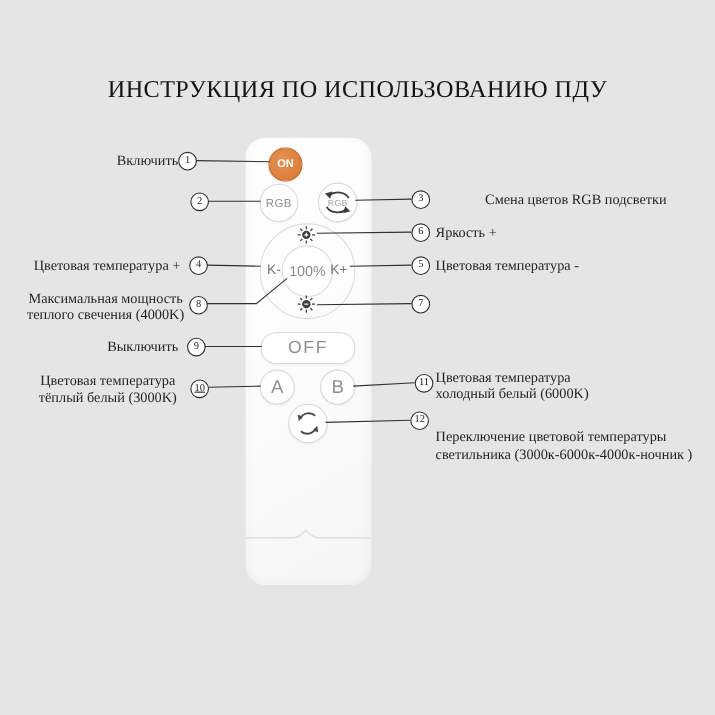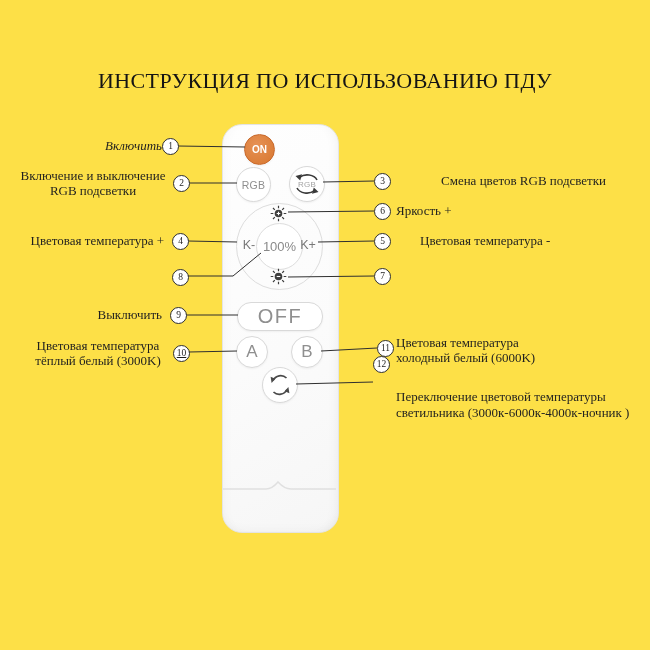--- a/index.html
+++ b/index.html
@@ -1,17 +1,17 @@
 <!DOCTYPE html>
 <html><head>
 <meta charset="utf-8">
 <style>
   html,body { margin:0; padding:0; background:#ffffff; }
   #canvas {
-    position:relative; width:650px; height:650px; background:#fde047;
+    position:relative; width:650px; height:650px; background:#e5e5e5;
     font-family:"Liberation Serif", serif; overflow:hidden;
   }
   .title {
     position:absolute; left:0; top:68px; width:650px;
     text-align:center; font-size:22px; letter-spacing:0.4px;
     color:#141414; font-family:"Liberation Serif", serif;
   }
   
   .remote {
     position:absolute; left:222px; top:124px; width:115px; height:407px;
@@ -44,21 +44,21 @@
     display:flex; align-items:center; justify-content:center;
     color:#8a8a8a; font-family:"Liberation Sans", sans-serif; font-size:13px;
   }
   .kmark {
     position:absolute; width:22px; text-align:center; z-index:3;
     color:#787878; font-family:"Liberation Sans", sans-serif; font-size:12.5px;
   }
   .sun { position:absolute; z-index:3; }
   .btn-off {
     left:237px; top:302px; width:84px; height:27px; border-radius:14px;
-    font-size:20px; letter-spacing:1.5px;
+    font-size:16px; letter-spacing:1.5px;
   }
   .btn-a { left:236px; top:336px; width:30px; height:30px; font-size:17px; }
   .btn-b { left:291px; top:336px; width:30px; height:30px; font-size:17px; }
   .btn-cycle { left:262px; top:367px; width:34px; height:34px; }
   
   .lbl {
     position:absolute; font-size:13px; line-height:14.5px; color:#1f1f1f;
     white-space:pre-line; z-index:4; font-family:"Liberation Serif", serif;
   }
   .lbl.r { text-align:right; }
@@ -136,42 +136,42 @@
       <line x1="323" y1="182" x2="374" y2="181"></line>
       <line x1="288" y1="212" x2="374" y2="211"></line>
       <line x1="318" y1="242" x2="374" y2="241"></line>
       <line x1="288" y1="277" x2="374" y2="276"></line>
       <line x1="321" y1="351" x2="377" y2="348"></line>
       <line x1="296" y1="384" x2="373" y2="382"></line>
     </g>
     <path d="M223 489 L266 489 Q272 489 278 482 Q284.5 489 291 489 L336 489" stroke="#e0e0e0" stroke-width="1.5" fill="none"></path>
   </svg>
 
-  <div class="lbl r" style="left:22px; top:139px; width:140px;font-style:italic;">Включить</div>
-  <div class="lbl c" style="left:20px; top:169px; width:146px;">Включение и выключение
-RGB подсветки</div>
+  <div class="lbl r" style="left:22px; top:139px; width:140px;">Включить</div>
   <div class="lbl r" style="left:22px; top:234px; width:142px;">Цветовая температура +</div>
+  <div class="lbl c" style="left:24px; top:264px; width:144px;">Максимальная мощность
+теплого свечения (4000K)</div>
   <div class="lbl r" style="left:22px; top:308px; width:140px;">Выключить</div>
   <div class="lbl c" style="left:32px; top:339px; width:132px;">Цветовая температура
 тёплый белый (3000K)</div>
 
   <div class="lbl" style="left:396px; top:174px; width:220px;margin-left:45px;">Смена цветов RGB подсветки</div>
   <div class="lbl" style="left:396px; top:204px; width:120px;">Яркость +</div>
-  <div class="lbl" style="left:396px; top:234px; width:190px;margin-left:24px;">Цветовая температура -</div>
+  <div class="lbl" style="left:396px; top:234px; width:190px;">Цветовая температура -</div>
   <div class="lbl" style="left:396px; top:336px; width:190px;">Цветовая температура
 холодный белый (6000K)</div>
   <div class="lbl big" style="left:396px; top:371px; width:250px;margin-top:18px;">Переключение цветовой температуры
 светильника (3000к-6000к-4000к-ночник )</div>
 
   <div class="cnum" style="left:162px; top:138px;">1</div>
   <div class="cnum" style="left:173px; top:175px;">2</div>
   <div class="cnum" style="left:172px; top:233px;">4</div>
   <div class="cnum" style="left:172px; top:269px;">8</div>
   <div class="cnum" style="left:170px; top:307px;">9</div>
   <div class="cnum" style="left:173px; top:345px;text-decoration:underline;">10</div>
   <div class="cnum" style="left:374px; top:173px;">3</div>
   <div class="cnum" style="left:374px; top:203px;">6</div>
   <div class="cnum" style="left:374px; top:233px;">5</div>
   <div class="cnum" style="left:374px; top:268px;">7</div>
   <div class="cnum" style="left:377px; top:340px;">11</div>
-  <div class="cnum" style="left:373px; top:356px;">12</div>
+  <div class="cnum" style="left:373px; top:374px;">12</div>
 
 </div>
 
 </body></html>

